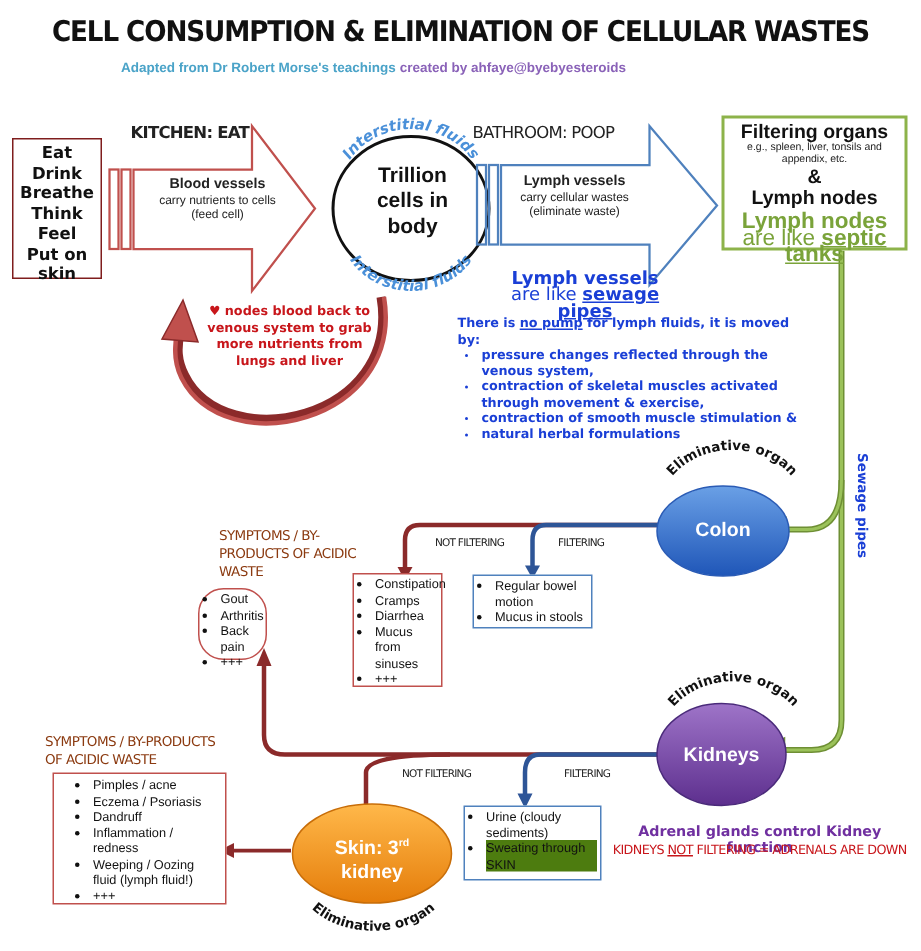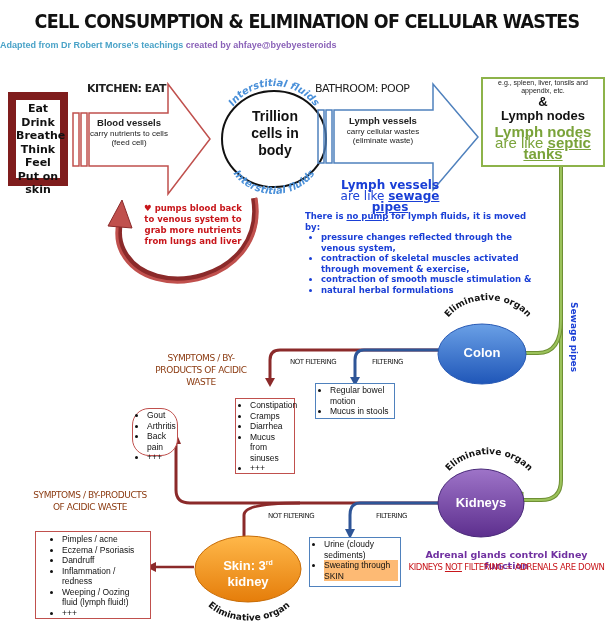--- a/index.html
+++ b/index.html
@@ -1,49 +1,49 @@
 <!DOCTYPE html>
 <html><head>
 <meta charset="utf-8">
 <style>
   html, body { margin:0; padding:0; background:#ffffff; }
   body { width:614px; height:634px; position:relative; overflow:hidden; font-family:"Liberation Sans", sans-serif; }
   .abs { position:absolute; }
   #title { left:0; top:10px; width:614px; text-align:center; font-size:19px; color:#111; font-family:"DejaVu Sans", sans-serif; font-weight:bold; letter-spacing:-0.8px; transform:scaleX(0.92); }
-  #subtitle { left:0; top:40px; width:498px; font-size:9px; font-weight:bold; }
+  #subtitle { left:0; top:40px; width:498px; text-align:center; font-size:9px; font-weight:bold; }
   #subtitle .a { color:#4aa3c8; }
   #subtitle .b { color:#8a62b8; }
 
   svg#wires { position:absolute; left:0; top:0; }
 
-  .inbox { left:8px; top:92px; width:60px; height:94px; border:8px solid #7f1d1d; background:#fff; text-align:center; font-weight:bold; font-size:11px; line-height:13.5px; padding-top:2px; box-sizing:border-box; color:#111; font-family:"DejaVu Sans", sans-serif; }
+  .inbox { left:8px; top:92px; width:60px; height:94px; border:1px solid #7f1d1d; background:#fff; text-align:center; font-weight:bold; font-size:11px; line-height:13.5px; padding-top:2px; box-sizing:border-box; color:#111; font-family:"DejaVu Sans", sans-serif; }
   .lbl-hand { font-family:"DejaVu Sans", sans-serif; font-size:11px; color:#222; letter-spacing:-0.5px; }
   .arrow-text { text-align:center; font-size:8px; color:#222; }
   .arrow-text b { font-size:9.5px; display:block; margin-bottom:1px; }
 
   .cell-text { left:232px; top:108px; width:86px; text-align:center; font-weight:bold; font-size:14px; line-height:17px; color:#111; }
 
   .filter-box { left:481px; top:77px; width:124px; height:90px; border:2px solid #8db34a; background:#fff; text-align:center; box-sizing:border-box; }
   .filter-box .h { font-weight:bold; font-size:13px; color:#111; line-height:14px; }
   .filter-box .s { font-size:7px; color:#222; line-height:8px; }
   .filter-box .g { font-size:15px; color:#7aa33a; line-height:11px; }
   .filter-box .g u { font-weight:bold; }
 
   .blue-txt { color:#1a3fd6; font-weight:bold; font-family:"DejaVu Sans", sans-serif; }
   .red-txt { color:#c8161b; font-weight:bold; font-family:"DejaVu Sans", sans-serif; }
 
   .list { font-size:8.5px; color:#111; line-height:10.5px; box-sizing:border-box; background:#fff; }
   .list ul { margin:0; padding:0 0 0 12px; }
   .list li { margin:0; padding:0; }
-  .redbox { border:1.5px solid #c0504d;margin-top:16px; }
+  .redbox { border:1.5px solid #c0504d; }
   .bluebox { border:1.5px solid #4f81bd; }
-  .brown { color:#8b3a10; font-family:"DejaVu Sans", sans-serif; font-size:9px; letter-spacing:-0.4px; text-align:center; line-height:12px; }
+  .brown { color:#8b3a10; font-family:"DejaVu Sans", sans-serif; font-size:9px; letter-spacing:-0.4px; text-align:left; line-height:12px; }
   .tiny-hand { font-family:"DejaVu Sans", sans-serif; font-size:7px; color:#222; letter-spacing:-0.5px; }
   .organ-label { color:#fff; font-weight:bold; text-align:center; }
-  .hl { background:#fdba74; }
+  .hl { background:#4d7c0f; }
 </style>
 </head>
 <body>
 
 <div id="title" class="abs">CELL CONSUMPTION &amp; ELIMINATION OF CELLULAR WASTES</div>
 <div id="subtitle" class="abs">
   <span class="a">Adapted from Dr Robert Morse's teachings</span>
   <span class="b">created by ahfaye@byebyesteroids</span>
 </div>
 
@@ -142,47 +142,48 @@
 <div class="abs inbox">
   <div>Eat</div>
   <div>Drink</div>
   <div>Breathe</div>
   <div>Think</div>
   <div>Feel</div>
   <div>Put on skin</div>
 </div>
 
 <div class="abs lbl-hand" style="left:87px;top:82px;font-weight:bold;">KITCHEN: EAT</div>
-<div class="abs arrow-text" style="left:90px;top:117px;width:78px;">
+<div class="abs arrow-text" style="left:90px;top:117px;width:78px;padding-left:16px;">
   <b>Blood vessels</b>
   <span>carry nutrients to cells (feed cell)</span>
 </div>
 
 <div class="abs cell-text">
   <div>Trillion</div>
   <div>cells in</div>
   <div>body</div>
 </div>
 
 <div class="abs red-txt" style="left:138px;top:203px;width:110px;text-align:center;font-size:8.5px;line-height:11px;color:#c8161b;">
   <span>♥</span>
-  <span>pumps blood back to venous system to grab more nutrients from lungs and liver</span>
+  <span>nodes blood back to venous system to grab more nutrients from lungs and liver</span>
 </div>
 
 <div class="abs lbl-hand" style="left:315px;top:82px;">BATHROOM: POOP</div>
 <div class="abs arrow-text" style="left:336px;top:115px;width:94px;">
   <b>Lymph vessels</b>
   <span>carry cellular wastes (eliminate waste)</span>
 </div>
 
 <div class="abs blue-txt" style="left:330px;top:180px;width:120px;text-align:center;font-size:12px;line-height:11px;">
   <span>Lymph vessels</span><span style="font-weight:normal;"> are like </span><u>sewage pipes</u>
 </div>
 
 <div class="abs filter-box">
+  <div class="h" style="margin-top:2px;">Filtering organs</div>
   <div class="s">e.g., spleen, liver, tonsils and appendix, etc.</div>
   <div class="h">&amp;</div>
   <div class="h">Lymph nodes</div>
   <div class="g" style="margin-top:3px;"><b>Lymph nodes</b><span> are like </span><u>septic tanks</u></div>
 </div>
 
 <div class="abs blue-txt" style="left:305px;top:211px;width:235px;font-size:8.5px;line-height:10.5px;">
   <div><span>There is </span><u>no pump</u><span> for lymph fluids, it is moved by:</span></div>
   <ul style="margin:0;padding-left:16px;">
     <li>pressure changes reflected through the venous system,</li>

